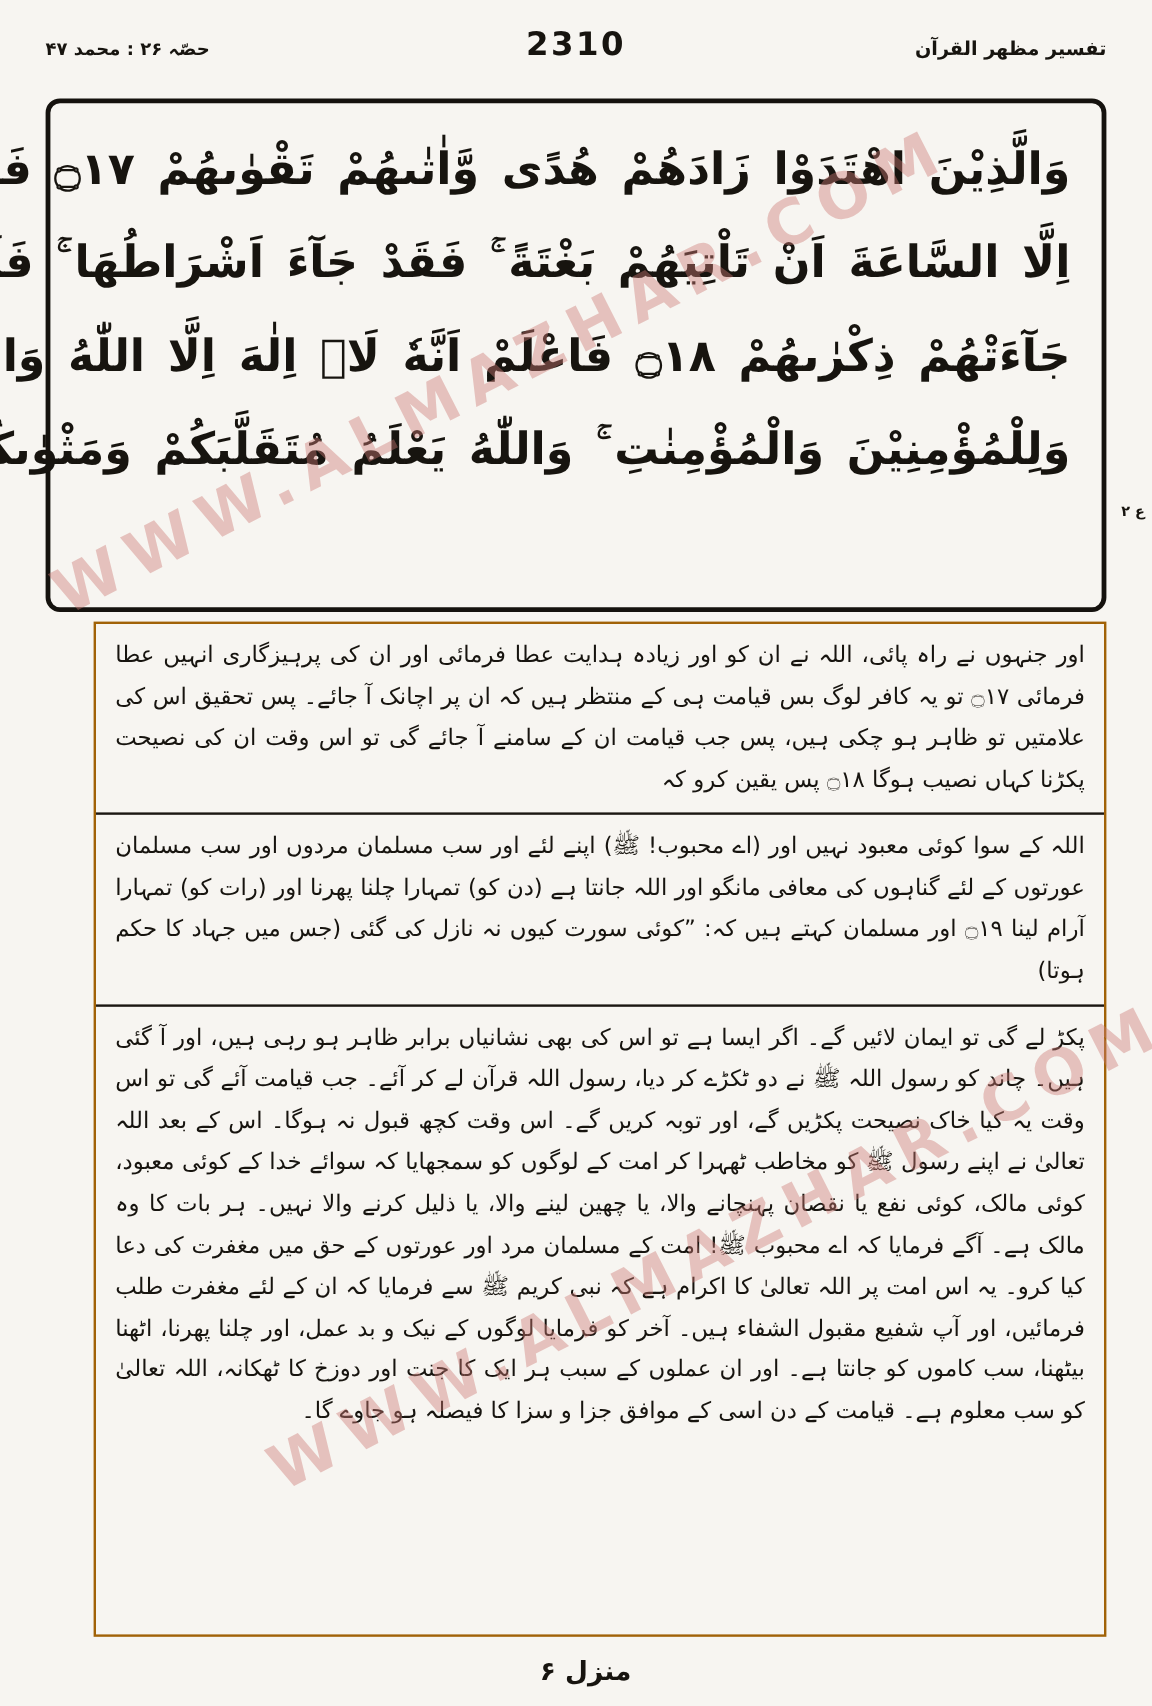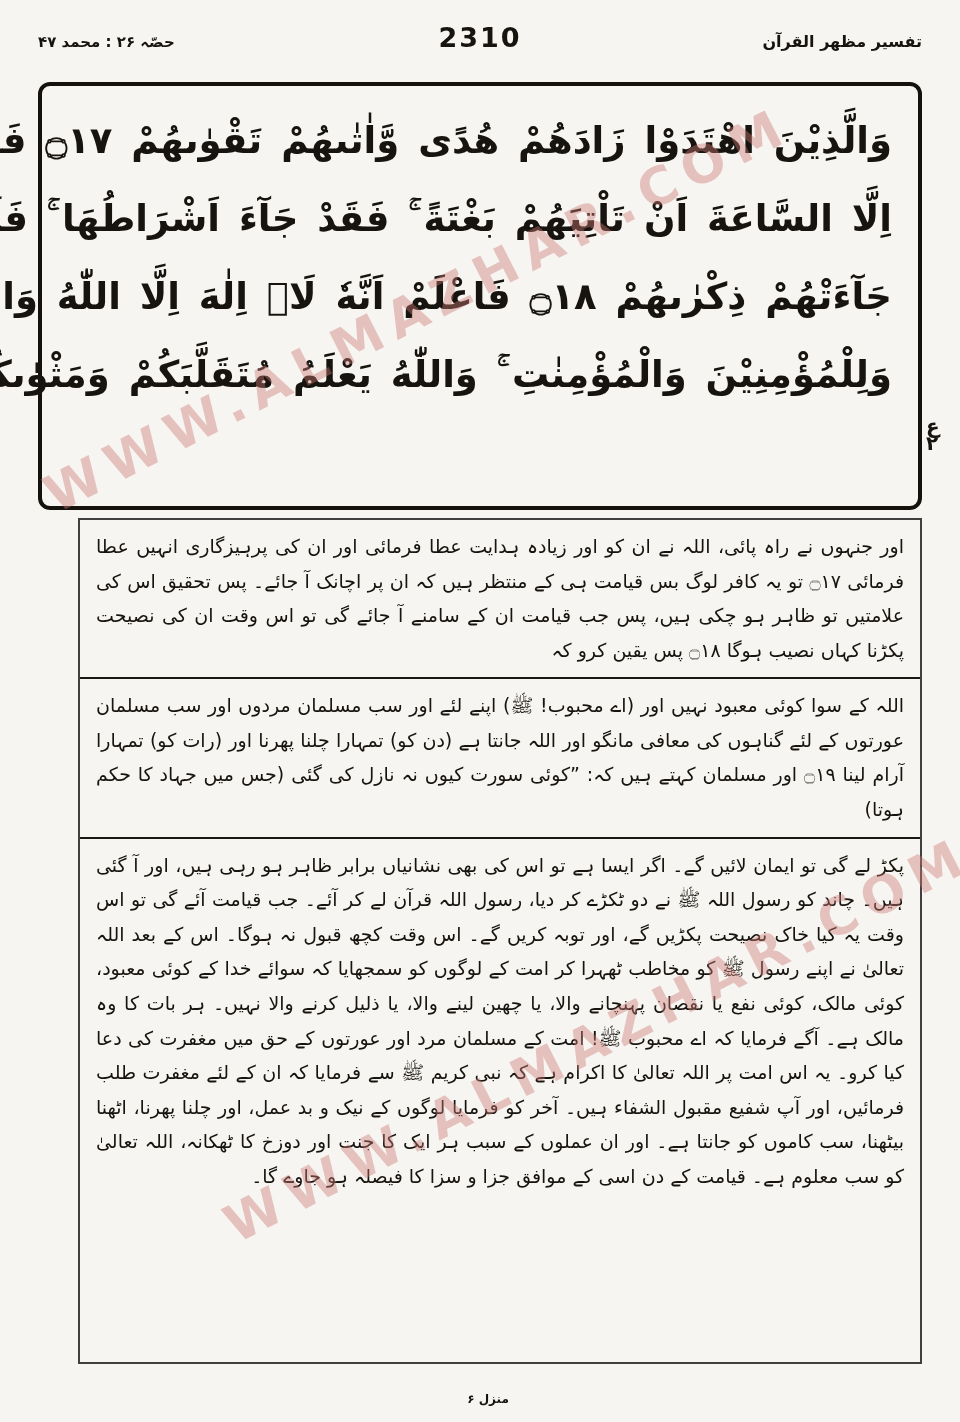--- a/index.html
+++ b/index.html
@@ -50,32 +50,32 @@
   .quran-line.last {
     text-align: center;
     text-align-last: center;
   }
 
   
   .margin-marker {
     position: absolute;
     right: 6px; top: 418px;
     width: 28px;
-    font-size: 20px;
+    font-size: 12px;
     font-weight: bold;
-    text-align: left;
+    text-align: right;
     line-height: 17px;
     direction: rtl;
   }
 
   
   .main-box {
     position: absolute;
     top: 518px; left: 38px; right: 38px; bottom: 58px;
-    border: 2px solid #404040;
+    border: 2px solid #a16207;
     box-sizing: border-box;
     direction: rtl;
     overflow: hidden;
     margin-left: 40px;
   }
   .section {
     padding: 9px 16px 10px;
     font-size: 19px;
     line-height: 1.82;
     text-align: justify;
@@ -96,21 +96,21 @@
     font-size: 19px;
     line-height: 1.8;
     text-align: justify;
   }
 
   
   .page-footer {
     position: absolute;
     bottom: 16px; left: 0; right: 0;
     text-align: center;
-    font-size: 12px;
+    font-size: 22px;
     font-weight: bold;
     direction: rtl;
     margin-left: 16px;
   }
 
   
   .watermark {
     position: absolute;
     font-size: 52px;
     font-weight: bold;

